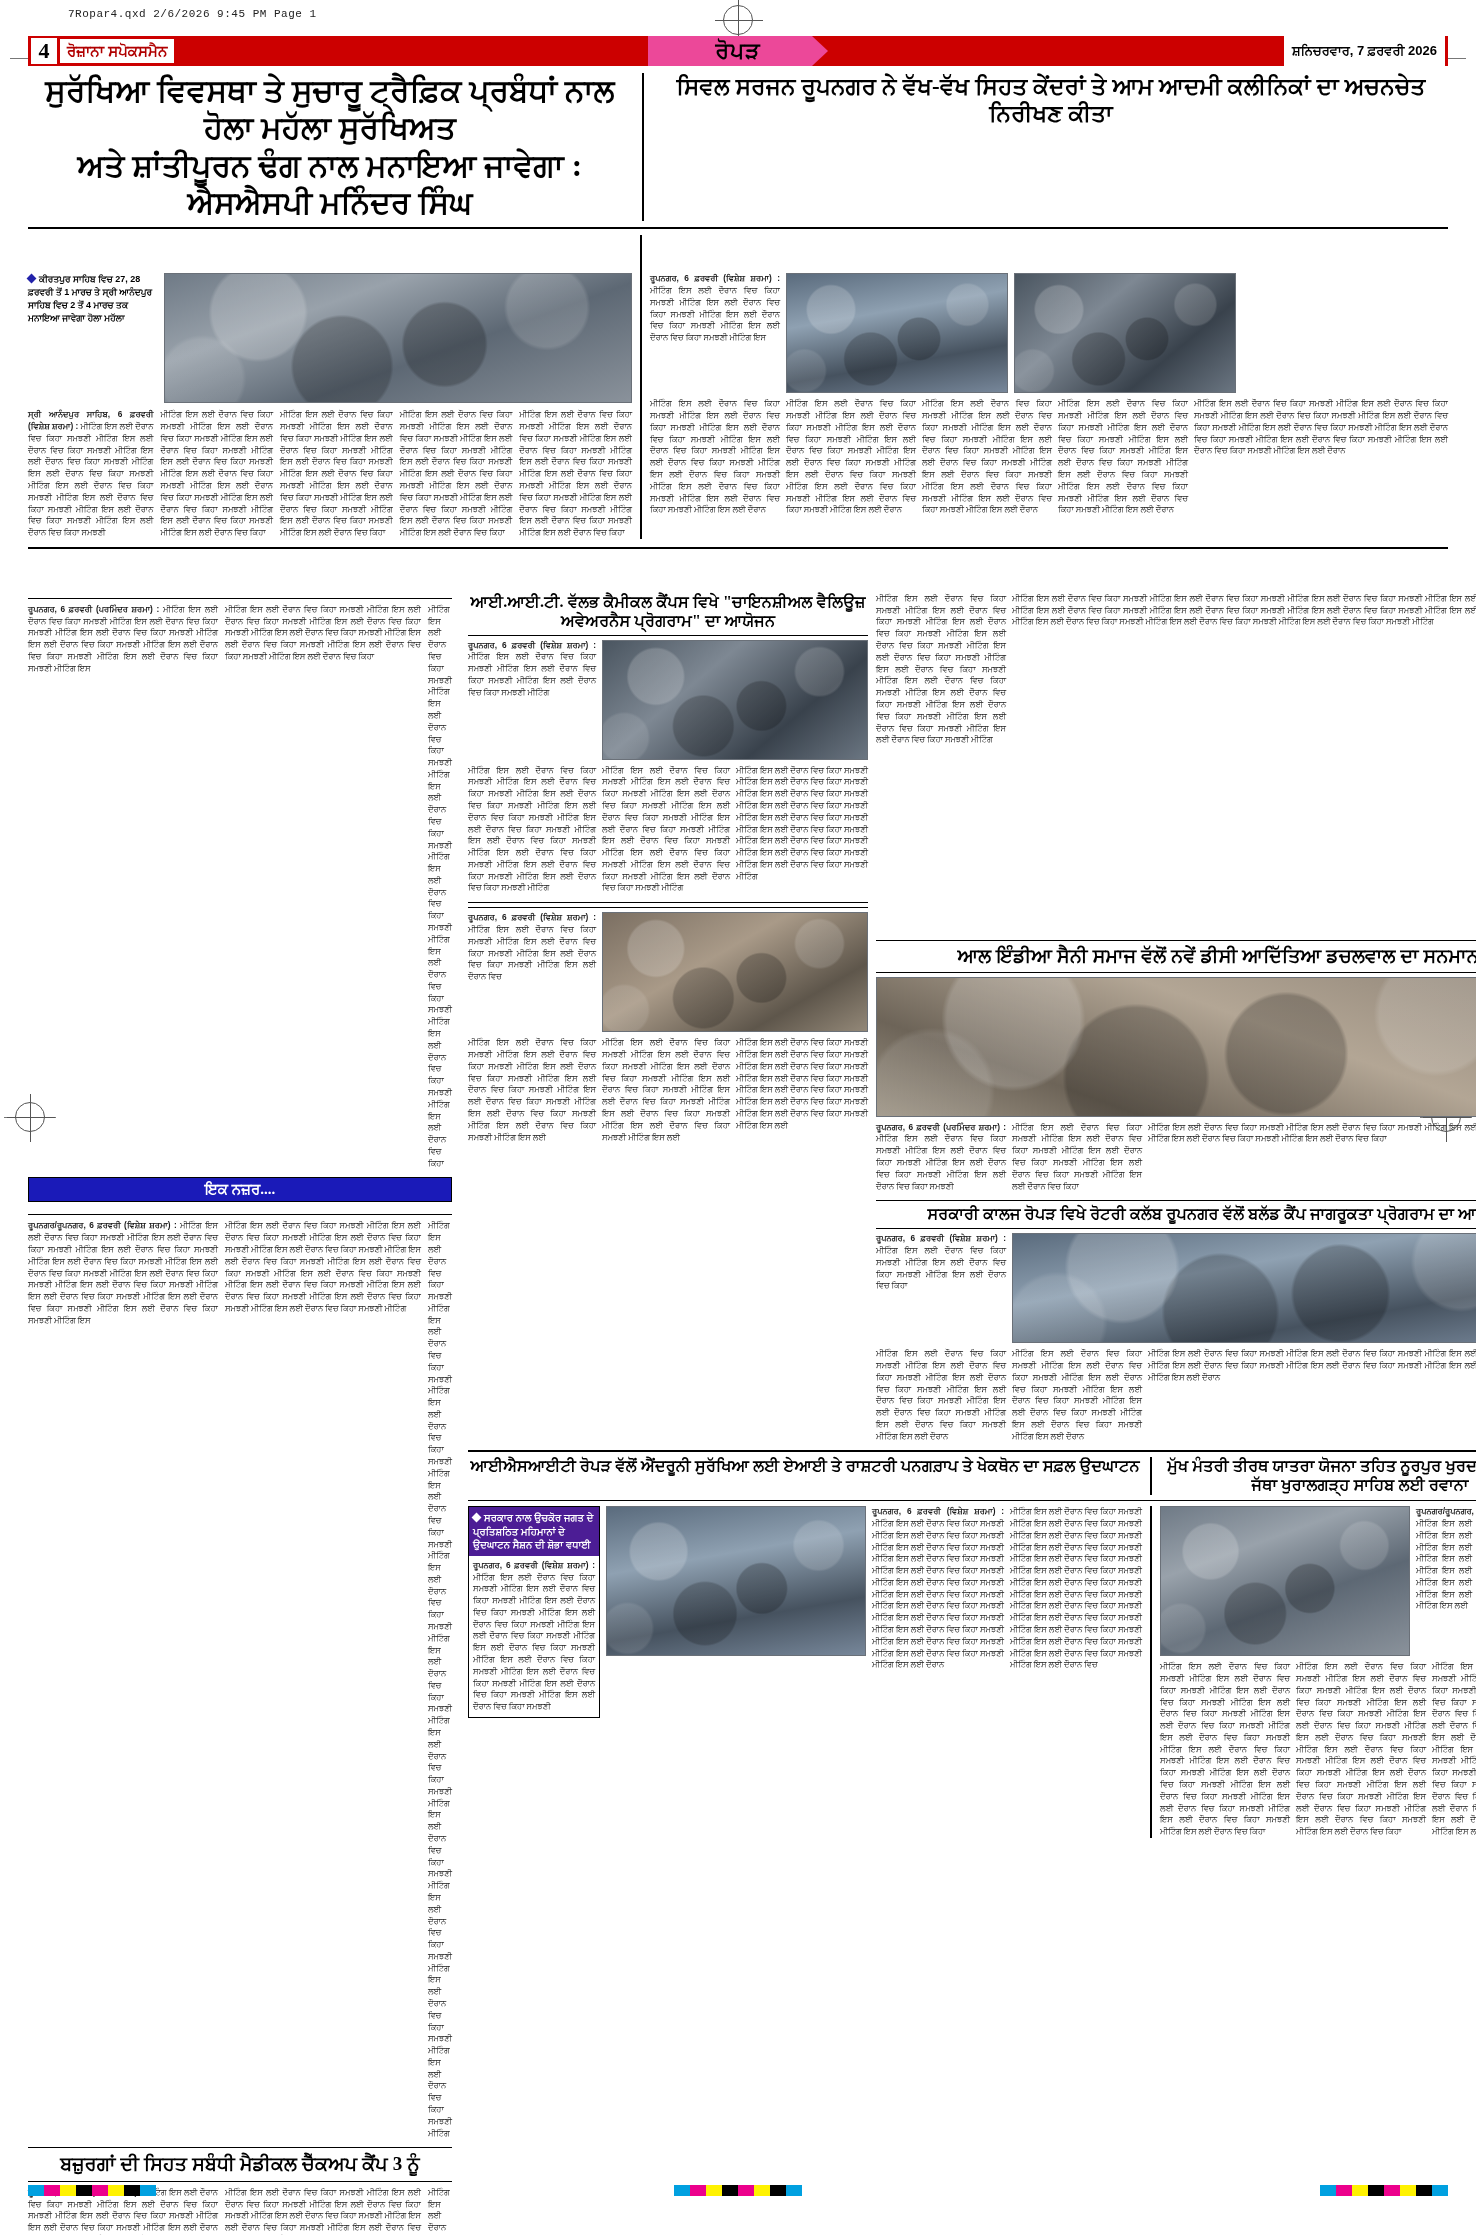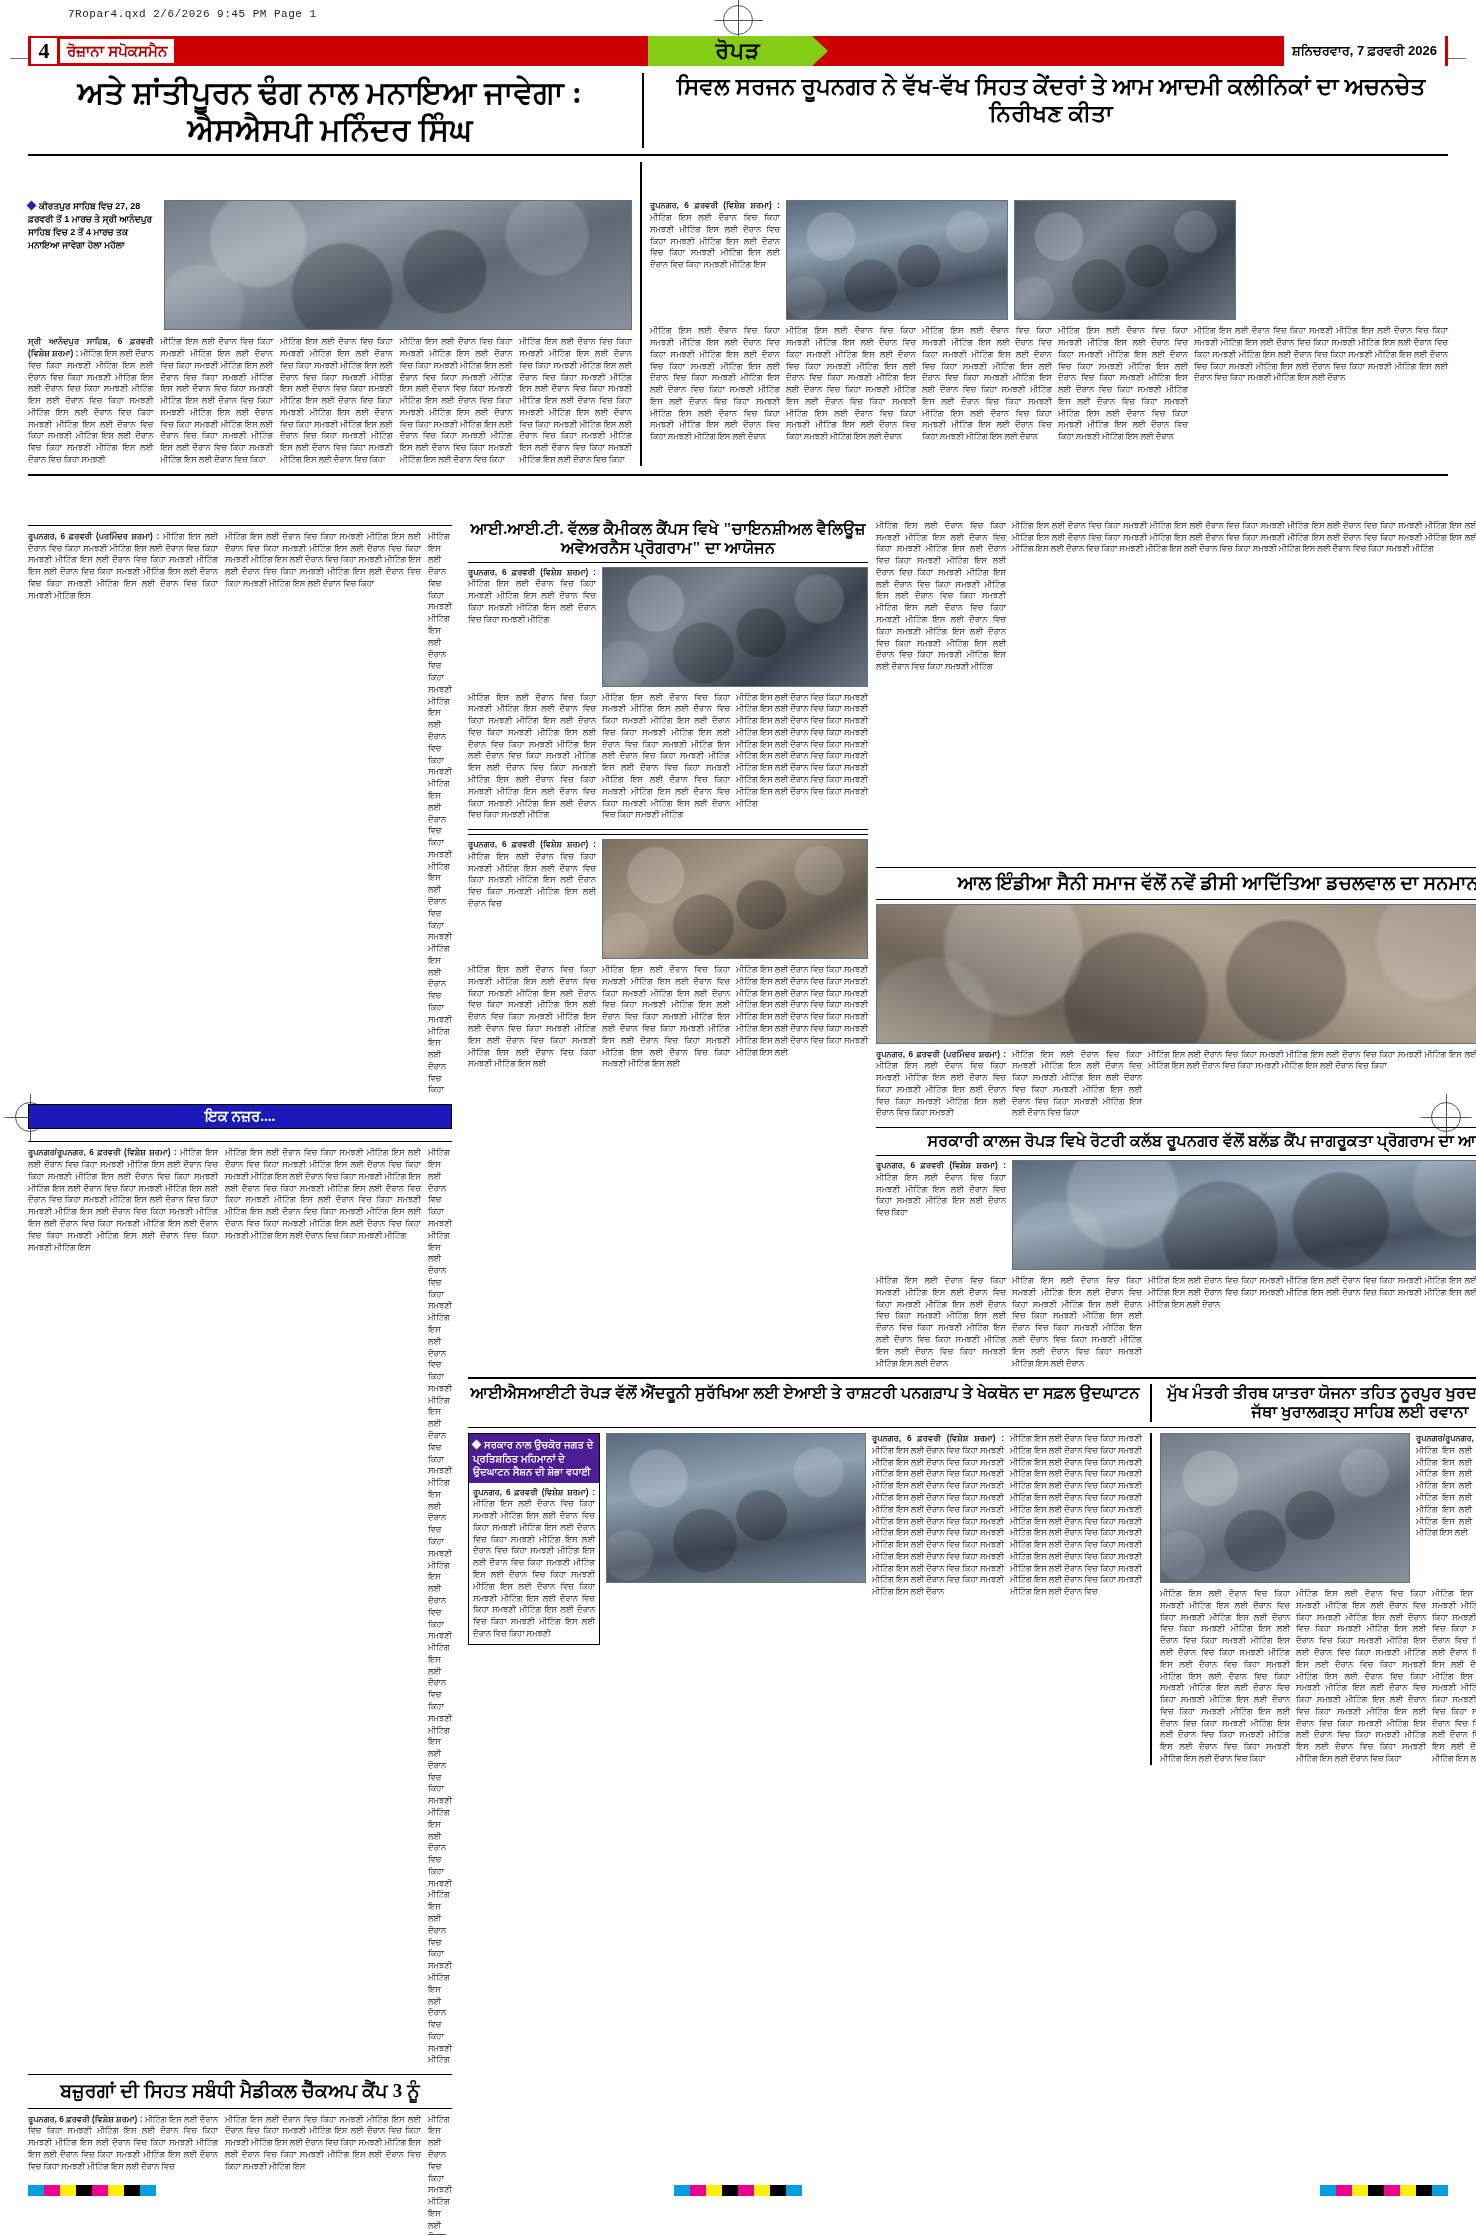--- a/index.html
+++ b/index.html
@@ -64,21 +64,21 @@
     width:26px; height:26px; margin-left:3px; background:#ffffff;
     color:#000; font-weight:bold; font-size:22px; line-height:26px;
     text-align:center; font-family:"Liberation Serif", serif;
   }
   .brand {
     background:#ffffff; color:#b00000; font-weight:bold;
     font-size:15px; padding:1px 7px; margin-left:3px; height:24px;
     line-height:22px; white-space:nowrap;
   }
   .mh-center {
-    flex:1; background:#84cc16; position:relative;
+    flex:1; background:#ec4899; position:relative;
     display:flex; align-items:center; justify-content:center;
   }
   .mh-center span {
     font-size:22px; font-weight:bold; color:#000;
     font-family:"Liberation Serif", serif; letter-spacing:1px;
   }
   .mh-right {
     position:relative; width:620px; background:#cc0000;
     display:flex; align-items:center; justify-content:flex-end;
   }
@@ -175,20 +175,21 @@
       <span>ਰੋਪੜ</span>
     </div>
     <div class="mh-right">
       <div class="mh-date">ਸ਼ਨਿਚਰਵਾਰ, 7 ਫ਼ਰਵਰੀ 2026</div>
     </div>
   </div>
 
   <div style="margin-top:7px;">
     <div style="display:flex;gap:10px;">
       <div style="width:604px;">
+        <div class="hl-main hl-1">ਸੁਰੱਖਿਆ ਵਿਵਸਥਾ ਤੇ ਸੁਚਾਰੂ ਟ੍ਰੈਫ਼ਿਕ ਪ੍ਰਬੰਧਾਂ ਨਾਲ ਹੋਲਾ ਮਹੱਲਾ ਸੁਰੱਖਿਅਤ</div>
         <div class="hl-main hl-1" style="margin-top:2px;">ਅਤੇ ਸ਼ਾਂਤੀਪੂਰਨ ਢੰਗ ਨਾਲ ਮਨਾਇਆ ਜਾਵੇਗਾ : ਐਸਐਸਪੀ ਮਨਿੰਦਰ ਸਿੰਘ</div>
       </div>
       <div style="width:2px;background:#000;"></div>
       <div style="flex:1;">
         <div class="hl-main hl-2">ਸਿਵਲ ਸਰਜਨ ਰੂਪਨਗਰ ਨੇ ਵੱਖ-ਵੱਖ ਸਿਹਤ ਕੇਂਦਰਾਂ ਤੇ ਆਮ ਆਦਮੀ ਕਲੀਨਿਕਾਂ ਦਾ ਅਚਨਚੇਤ ਨਿਰੀਖਣ ਕੀਤਾ</div>
       </div>
     </div>
     <div class="rule" style="margin-top:6px;"></div>
   </div>
 

